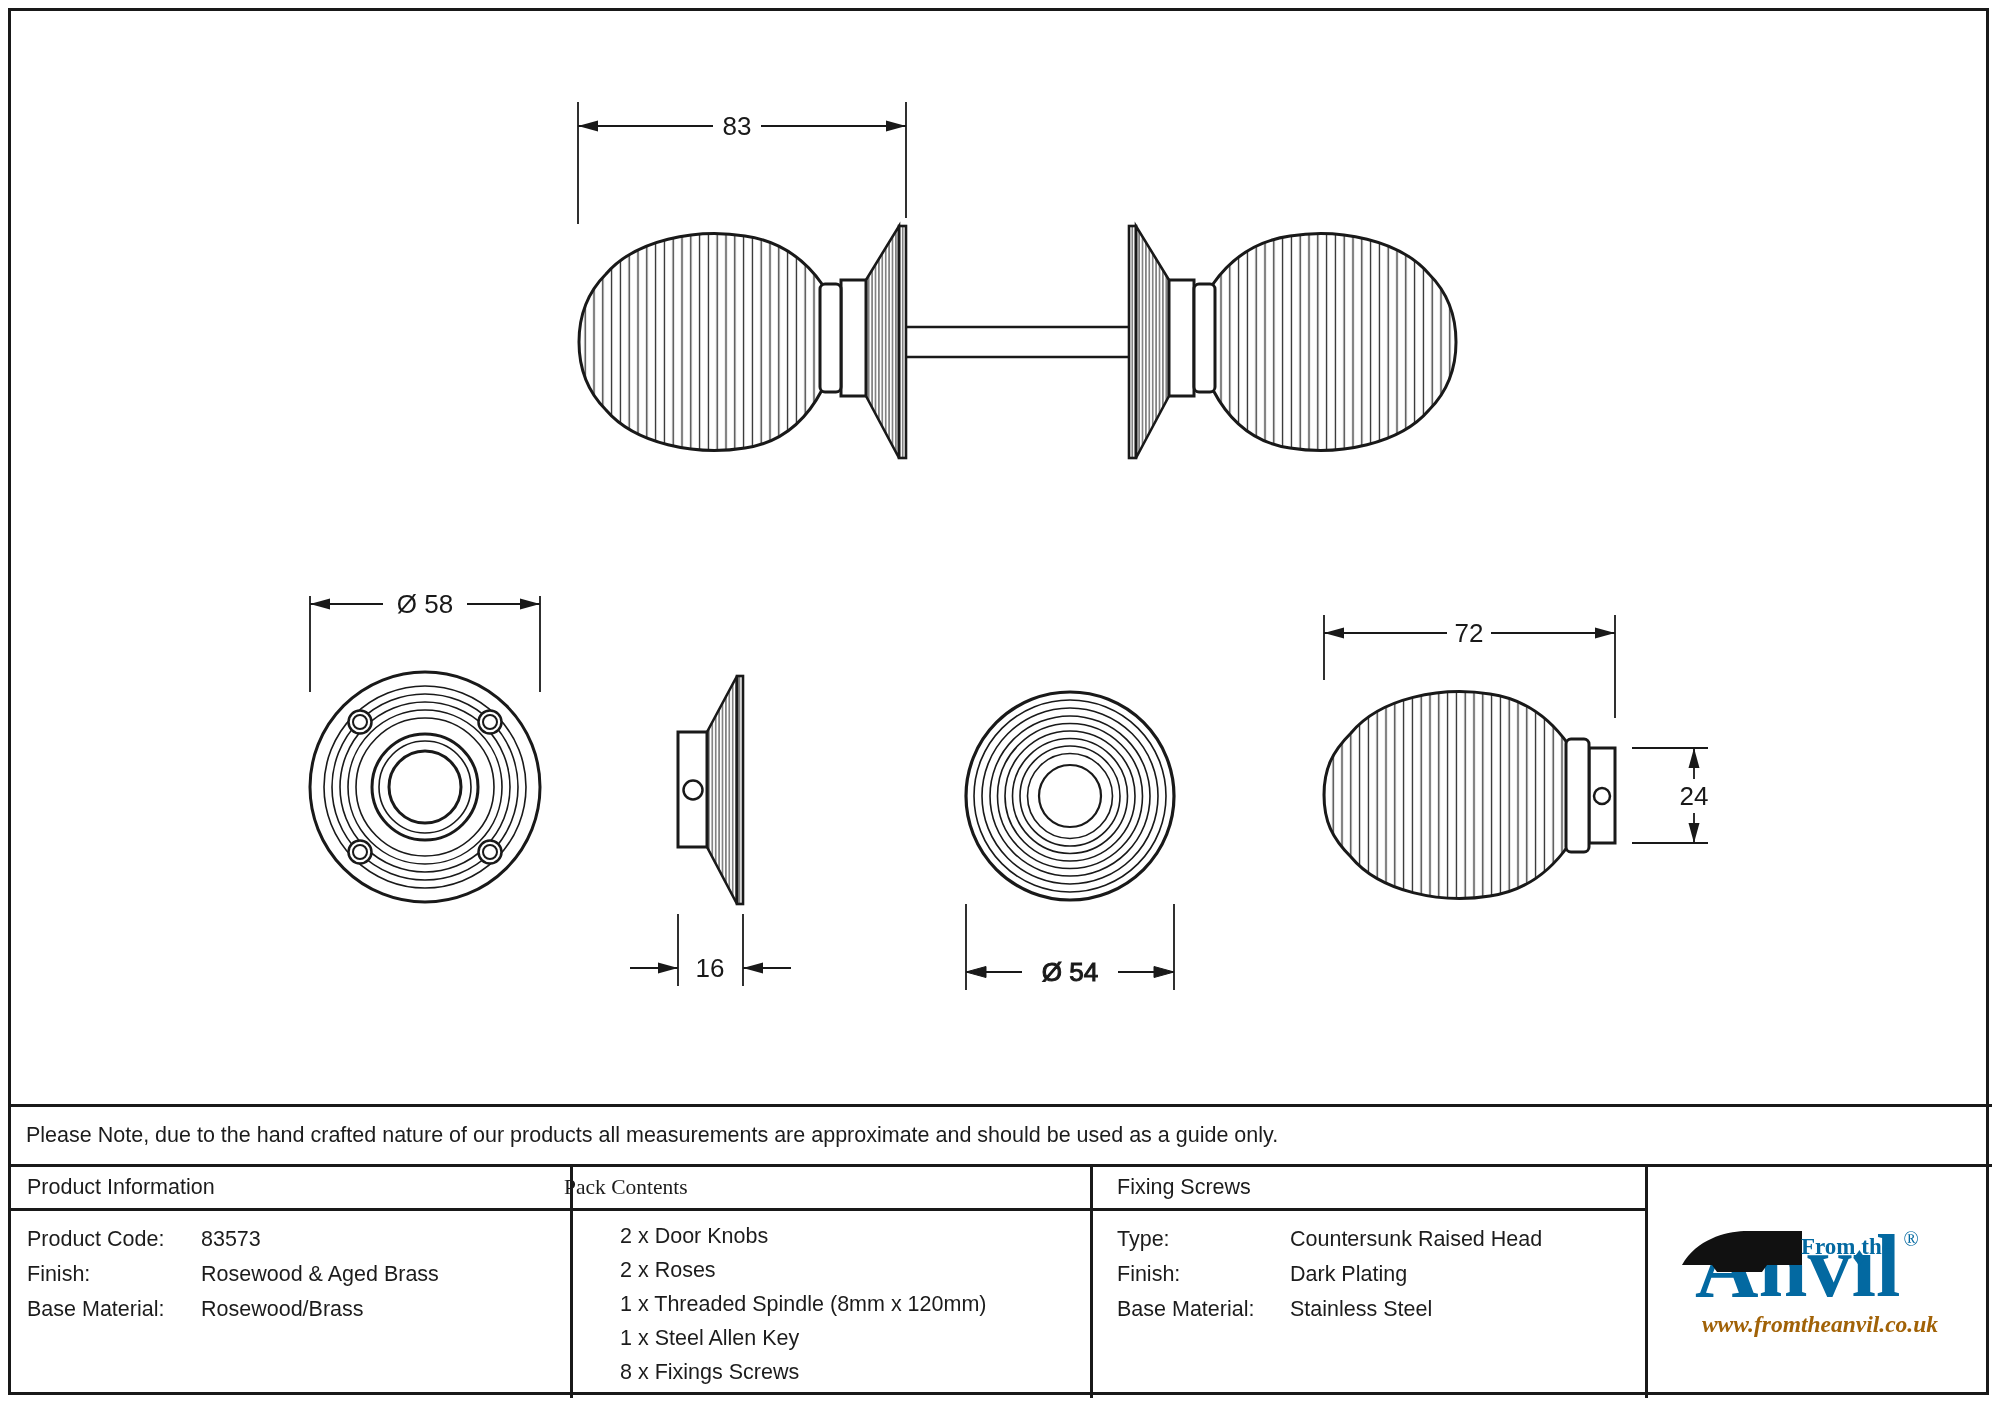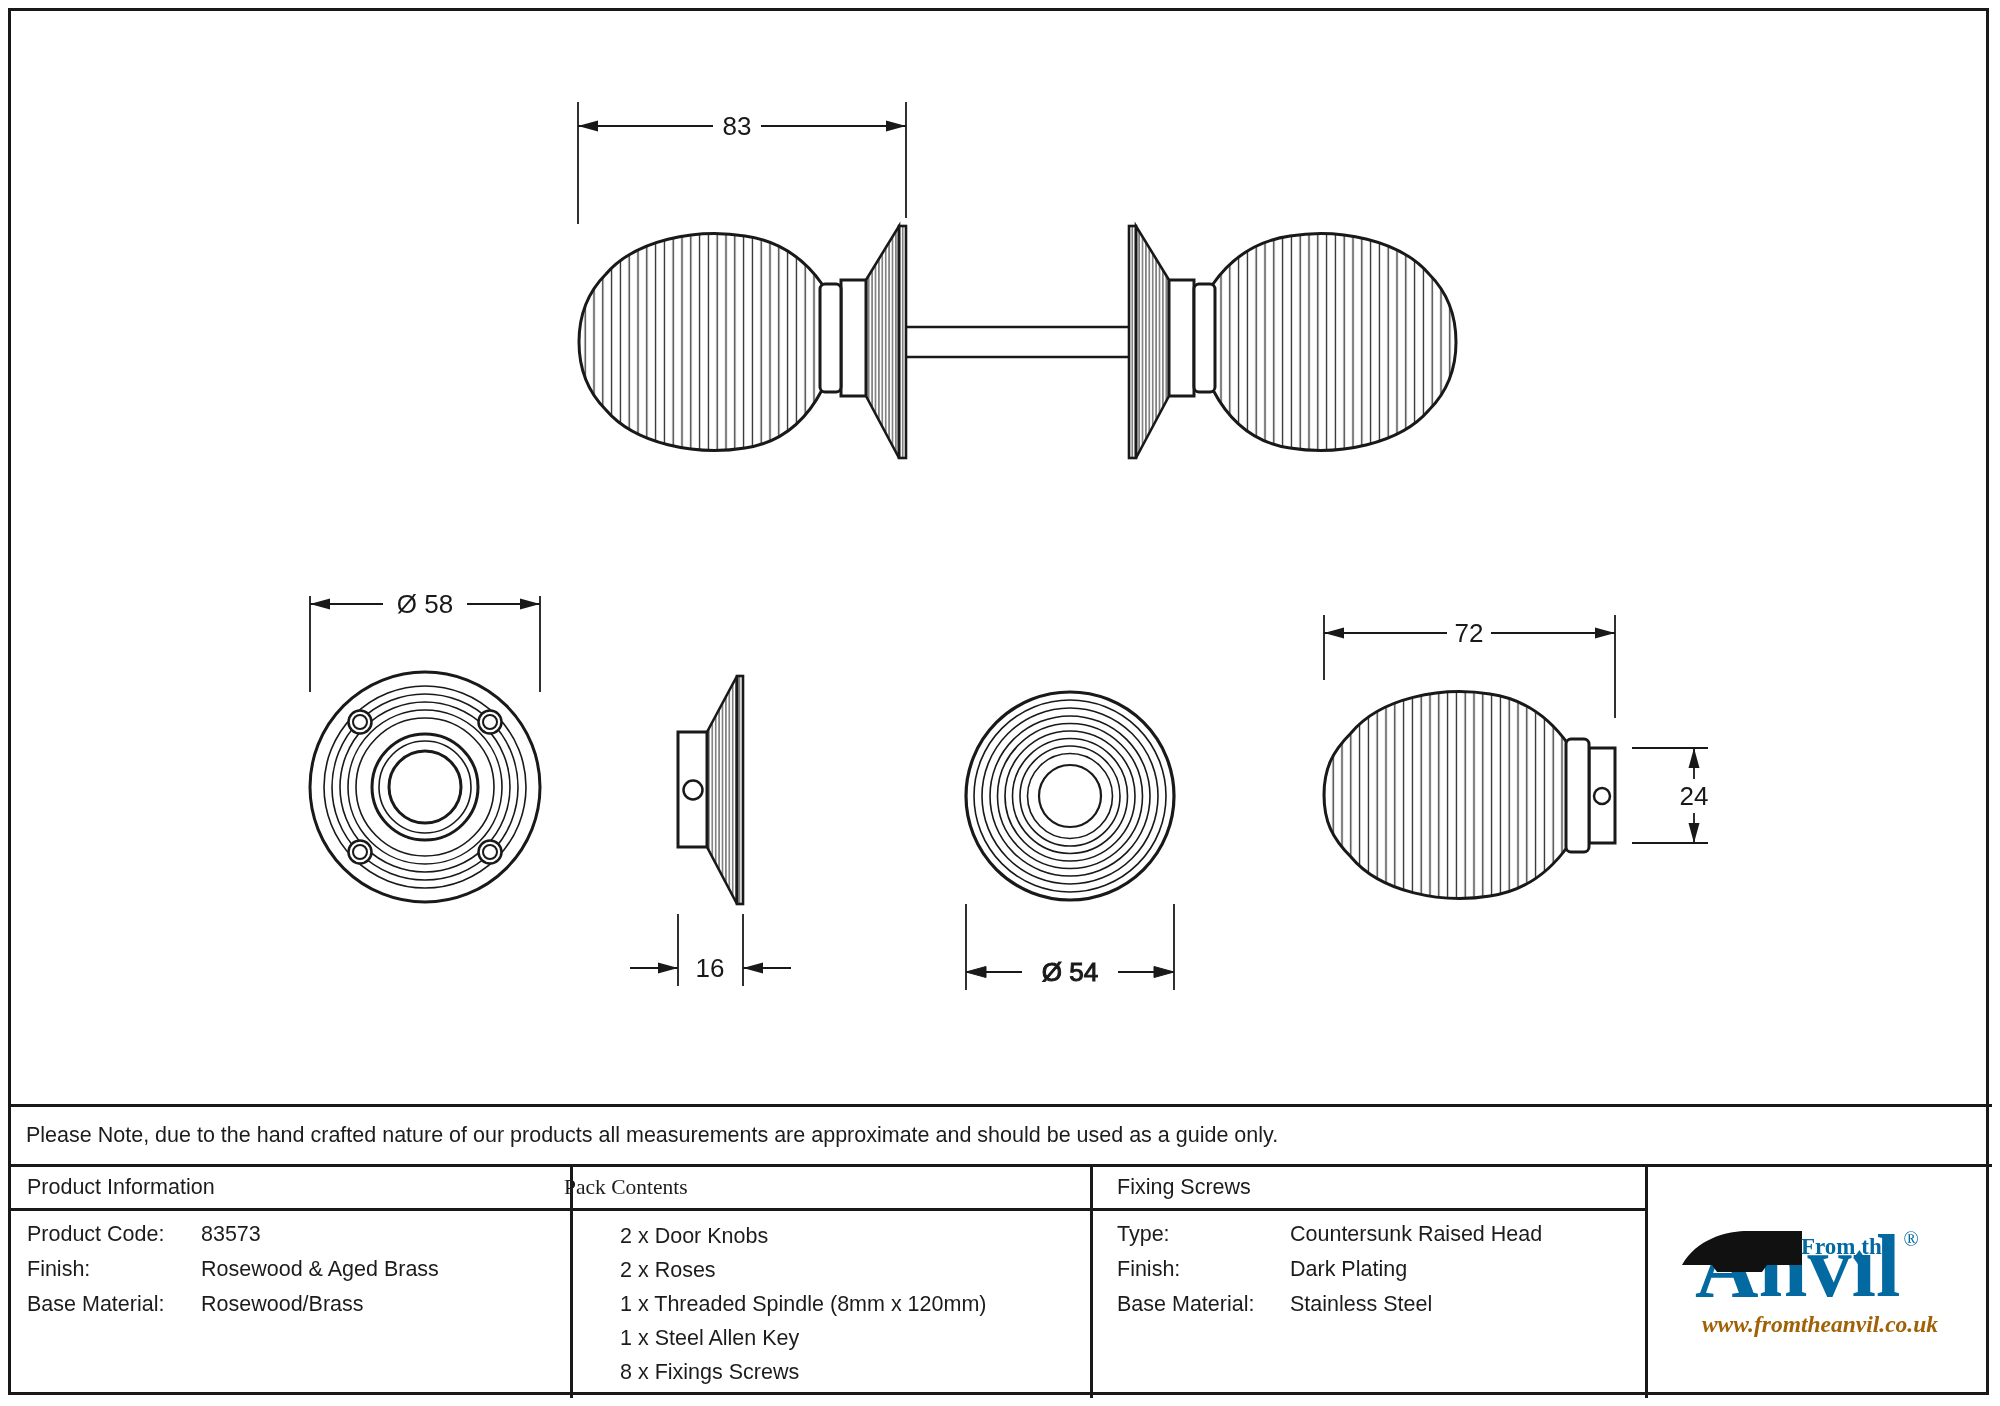--- a/index.html
+++ b/index.html
@@ -6,21 +6,21 @@
   .sheet{
     position:relative;width:2000px;height:1406px;background:#fff;
     font-family:"Liberation Sans",sans-serif;color:#1c1c1c;overflow:hidden;
   }
   .frame{position:absolute;left:8px;top:8px;width:1981px;height:1387px;border:3px solid #191919;box-sizing:border-box;}
   .drawings{position:absolute;left:0;top:0;}
   .hline,.vline{position:absolute;background:#191919;}
   .note-row{position:absolute;left:26px;top:1107px;width:1950px;height:57px;display:flex;align-items:center;font-size:21.5px;}
   .th{position:absolute;top:1167px;height:41px;display:flex;align-items:center;font-size:21.5px;}
   .kv{position:absolute;font-size:21.5px;}
-  .kv .row{display:flex;height:35px;}
+  .kv .row{display:flex;height:35px;align-items:center;}
   .kv .lbl{width:174px;flex:0 0 auto;}
   .kv3 .lbl{width:173px;}
   .list{position:absolute;font-size:21.5px;}
   .list .item{height:34.2px;display:flex;align-items:center;margin-left:24px;}
   .logo-cell{position:absolute;left:1648px;top:1164px;width:344px;height:232px;display:flex;align-items:center;justify-content:center;}
   .logo{position:relative;width:250px;}
   .brand{position:relative;font-family:"Liberation Serif",serif;font-weight:bold;font-size:88px;line-height:1;white-space:nowrap;color:#0369a1;}
   .anvil-icon{position:absolute;left:-16px;top:4px;}
   .tagline{position:absolute;left:106px;top:12px;font-size:23px;font-weight:bold;font-family:"Liberation Serif",serif;}
   .iwrap{position:relative;}

